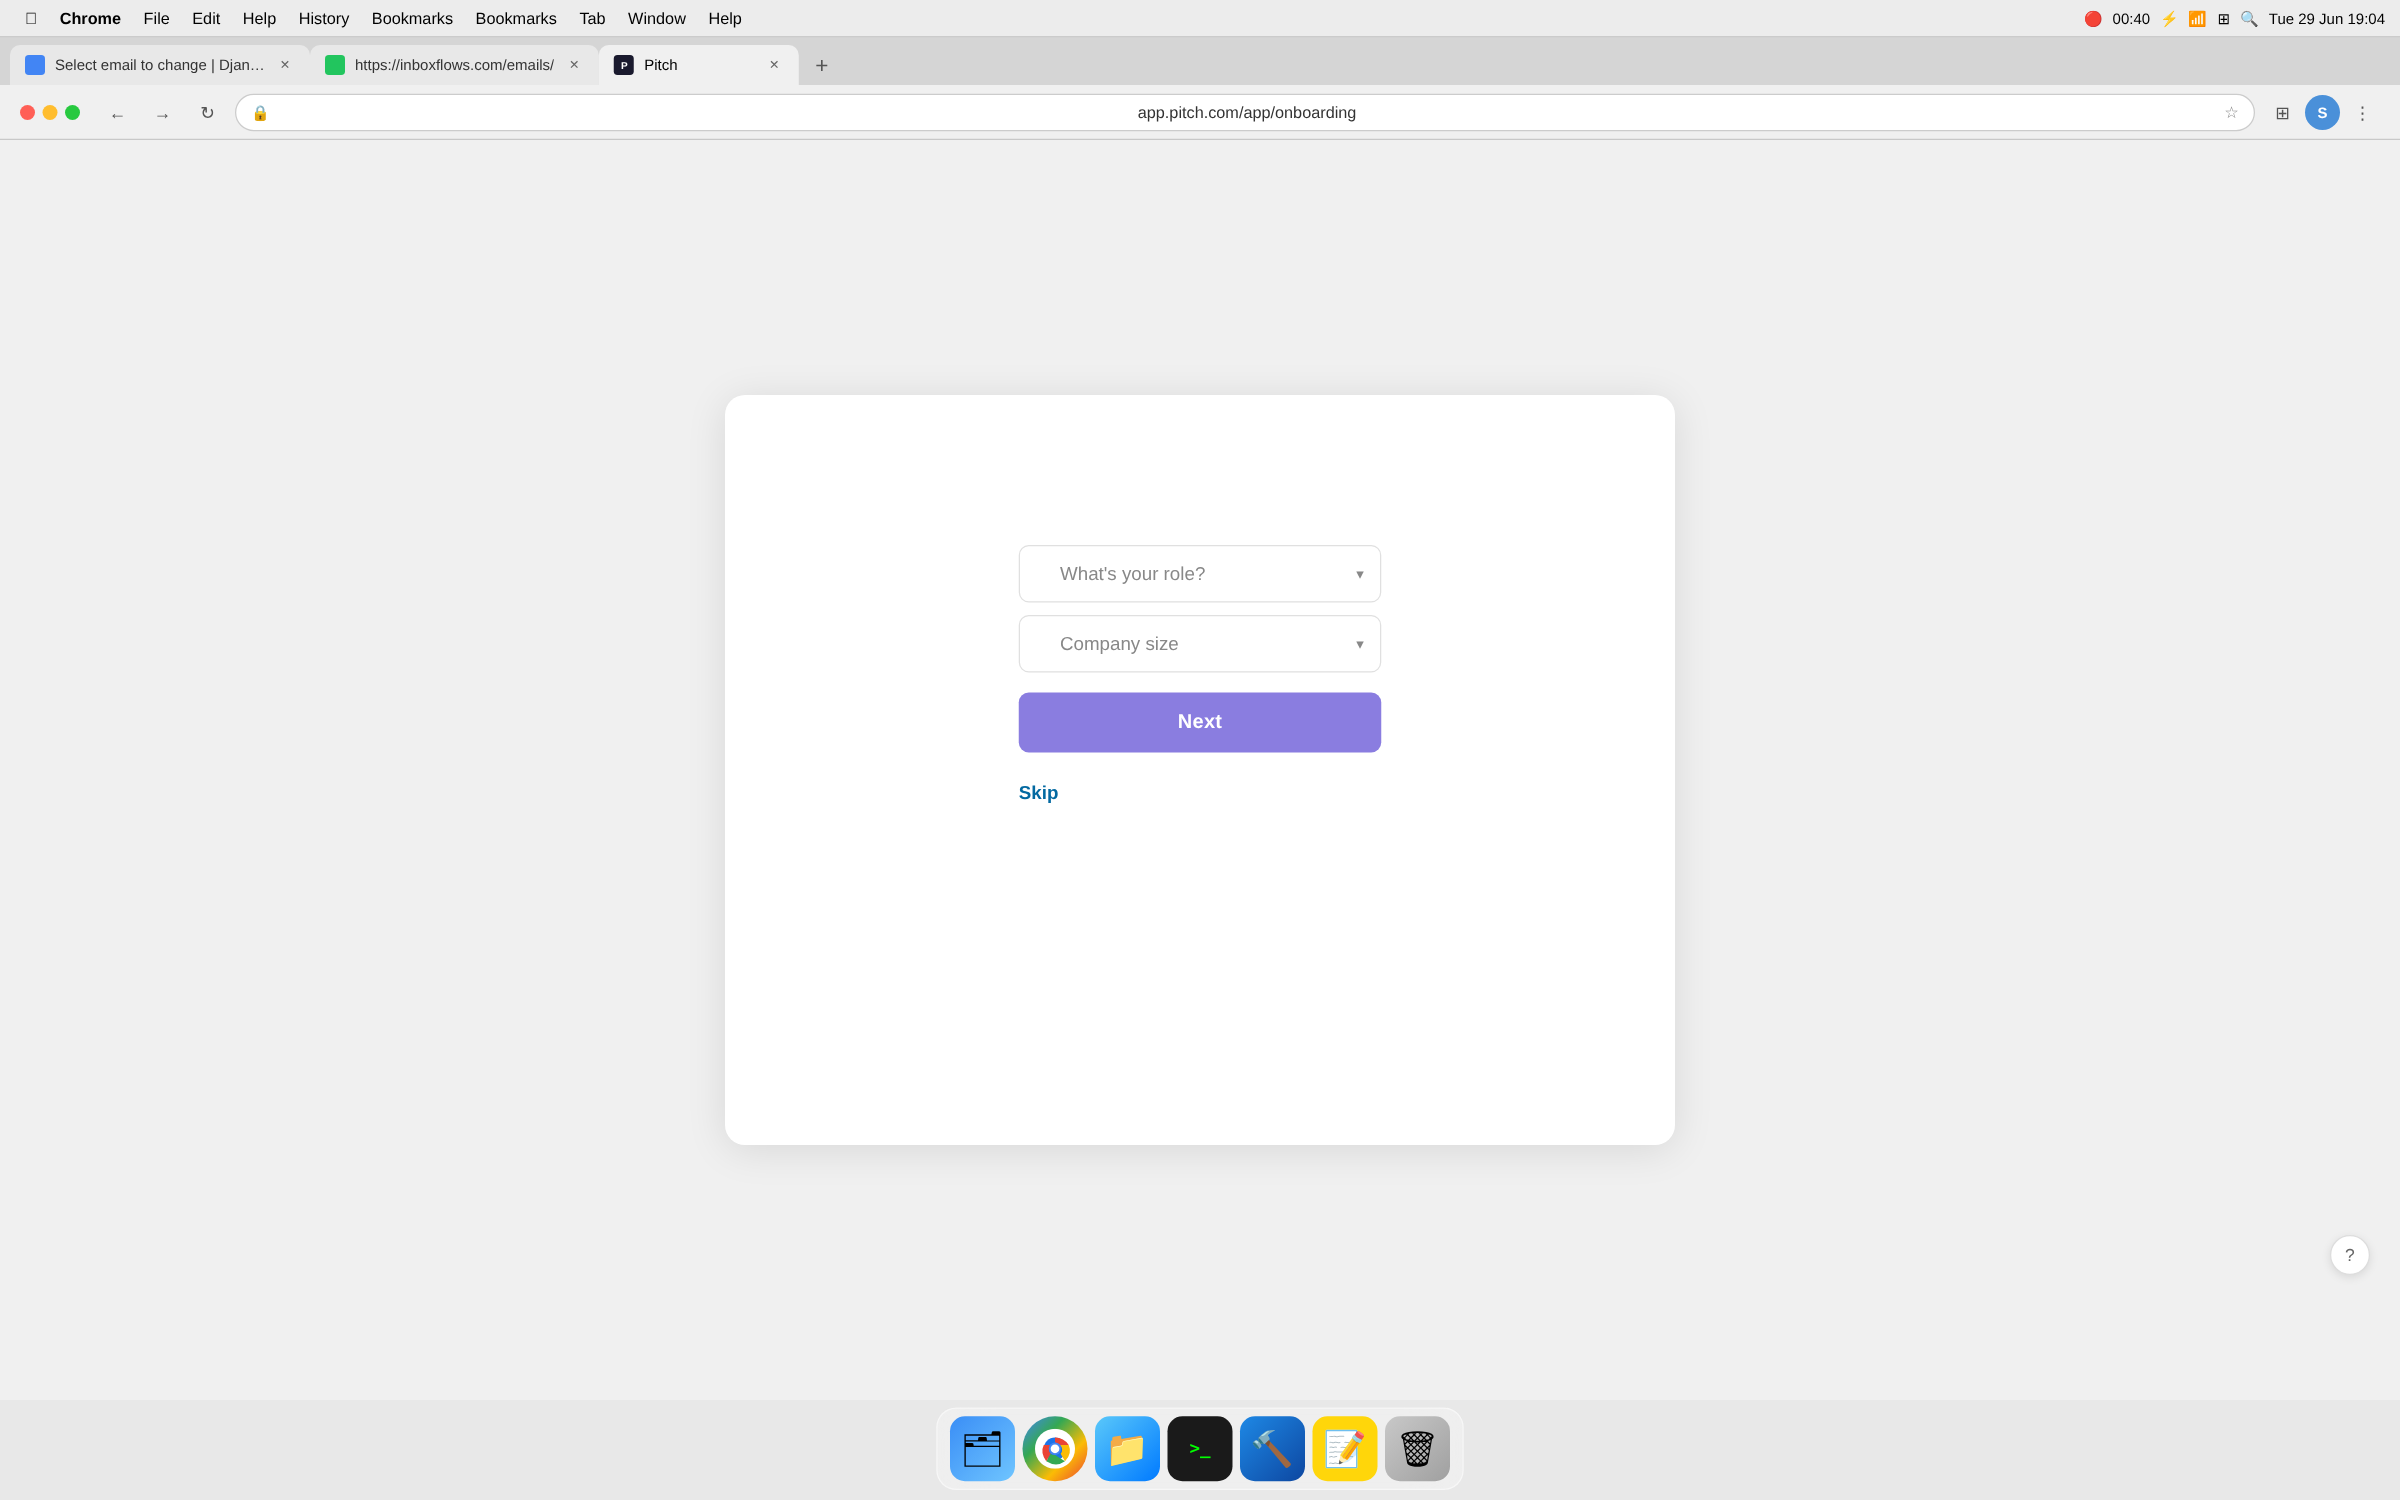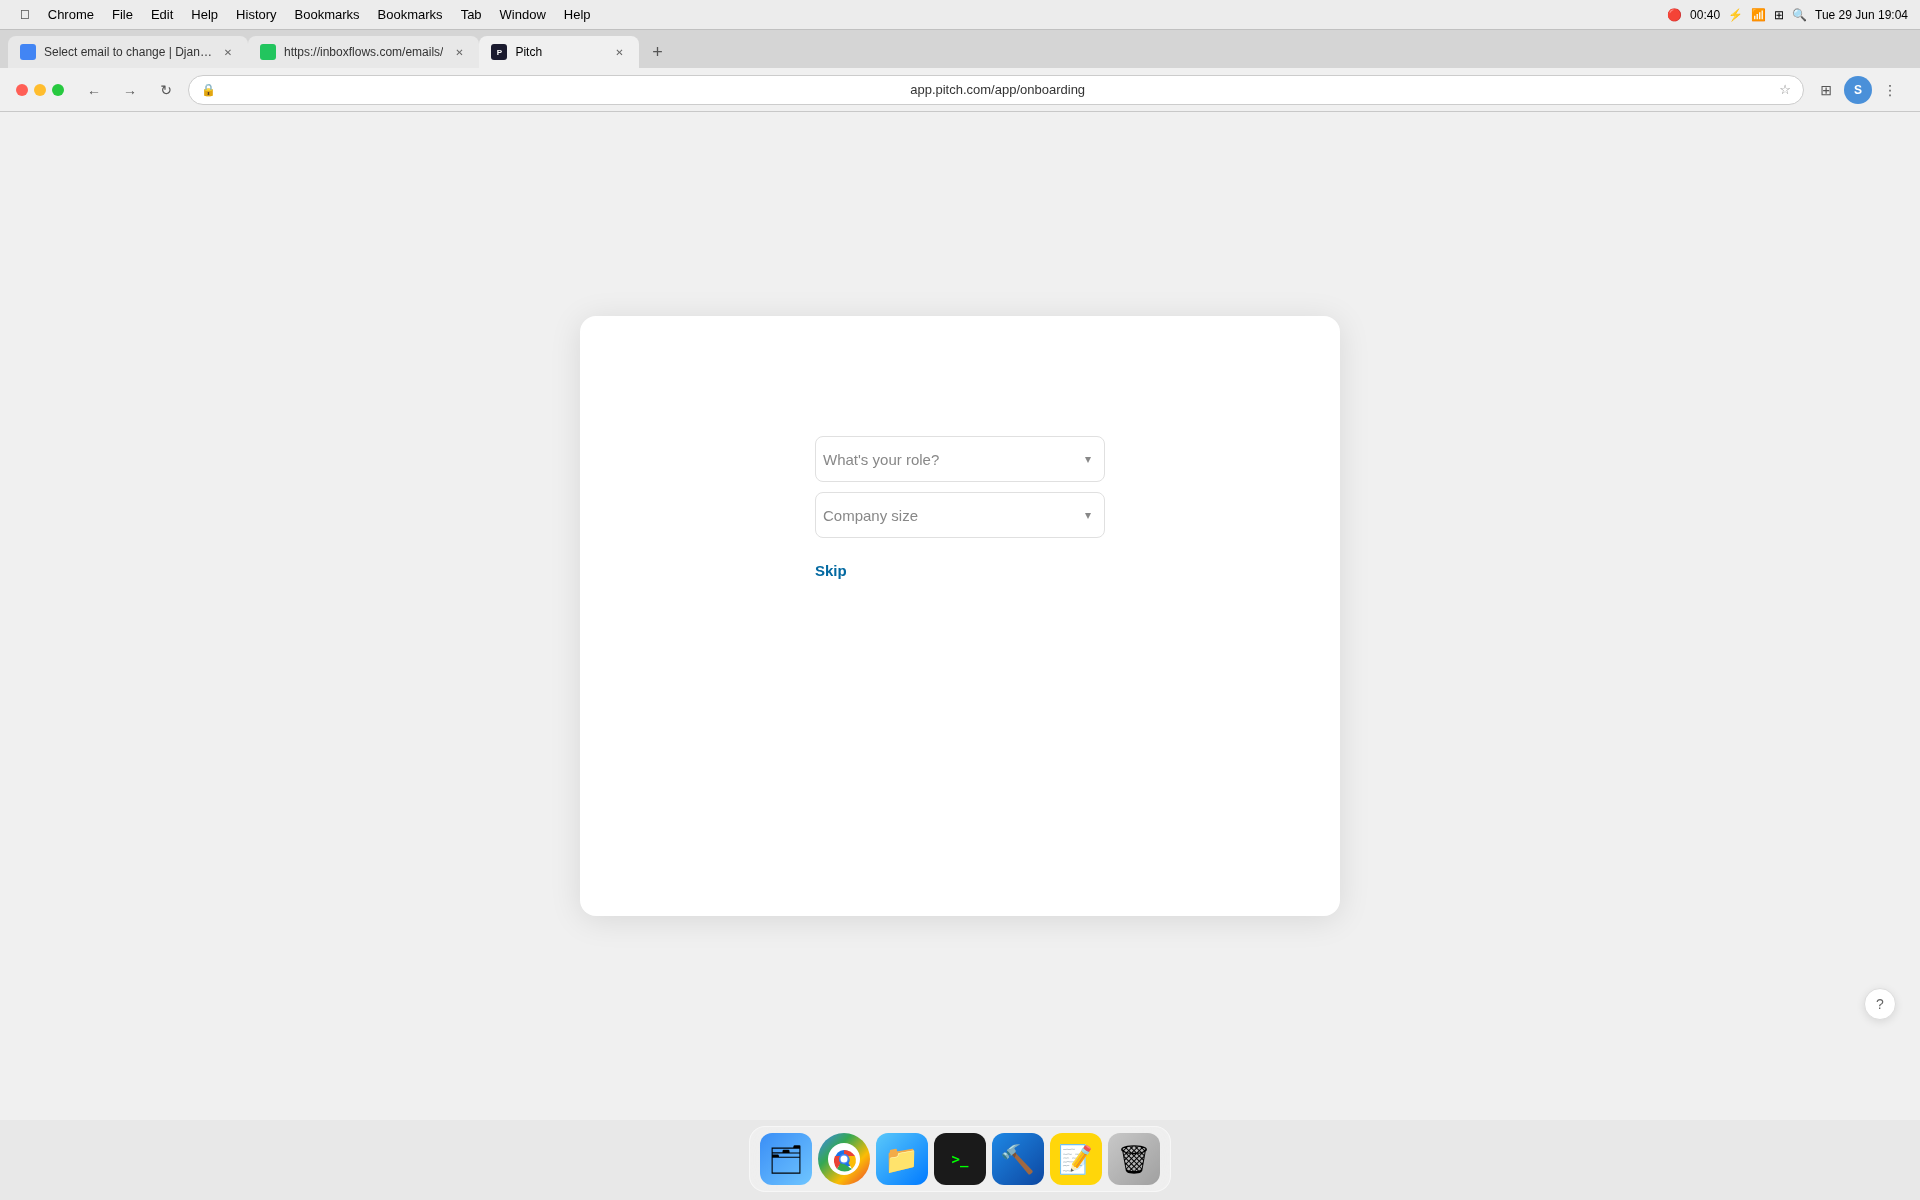--- a/index.html
+++ b/index.html
@@ -41,21 +41,21 @@
       font-size: 13px;
       font-weight: 500;
       padding: 2px 8px;
       border-radius: 4px;
       cursor: pointer;
       color: #000;
       white-space: nowrap;
     }
 
     .menu-item.active {
-      font-weight: 400;
+      font-weight: 700;
     }
 
     .menu-bar-right {
       margin-left: auto;
       display: flex;
       align-items: center;
       gap: 8px;
       font-size: 12px;
       color: #000;
     }
@@ -252,21 +252,21 @@
       position: relative;
       width: 100%;
     }
 
     .select-field {
       width: 100%;
       height: 46px;
       background: #fff;
       border: 1.5px solid #e0e0e0;
       border-radius: 8px;
-      padding: 0 40px 0 7px;
+      padding: 0 40px 0 32px;
       font-size: 15px;
       color: #888;
       appearance: none;
       cursor: pointer;
       outline: none;
     }
 
     .select-chevron {
       position: absolute;
       right: 14px;
@@ -528,20 +528,21 @@
             <option value="" disabled="" selected="">Company size</option>
             <option>1-10</option>
             <option>11-50</option>
             <option>51-200</option>
             <option>201-500</option>
             <option>500+</option>
           </select>
           <span class="select-chevron">▾</span>
         </div>
 
+        <button class="next-btn">Next</button>
 
         <a class="skip-link">Skip</a>
       </div>
     </div>
   </div>
 
   <div class="help-btn">?</div>
 </div>
 
 <div class="dock-container">

